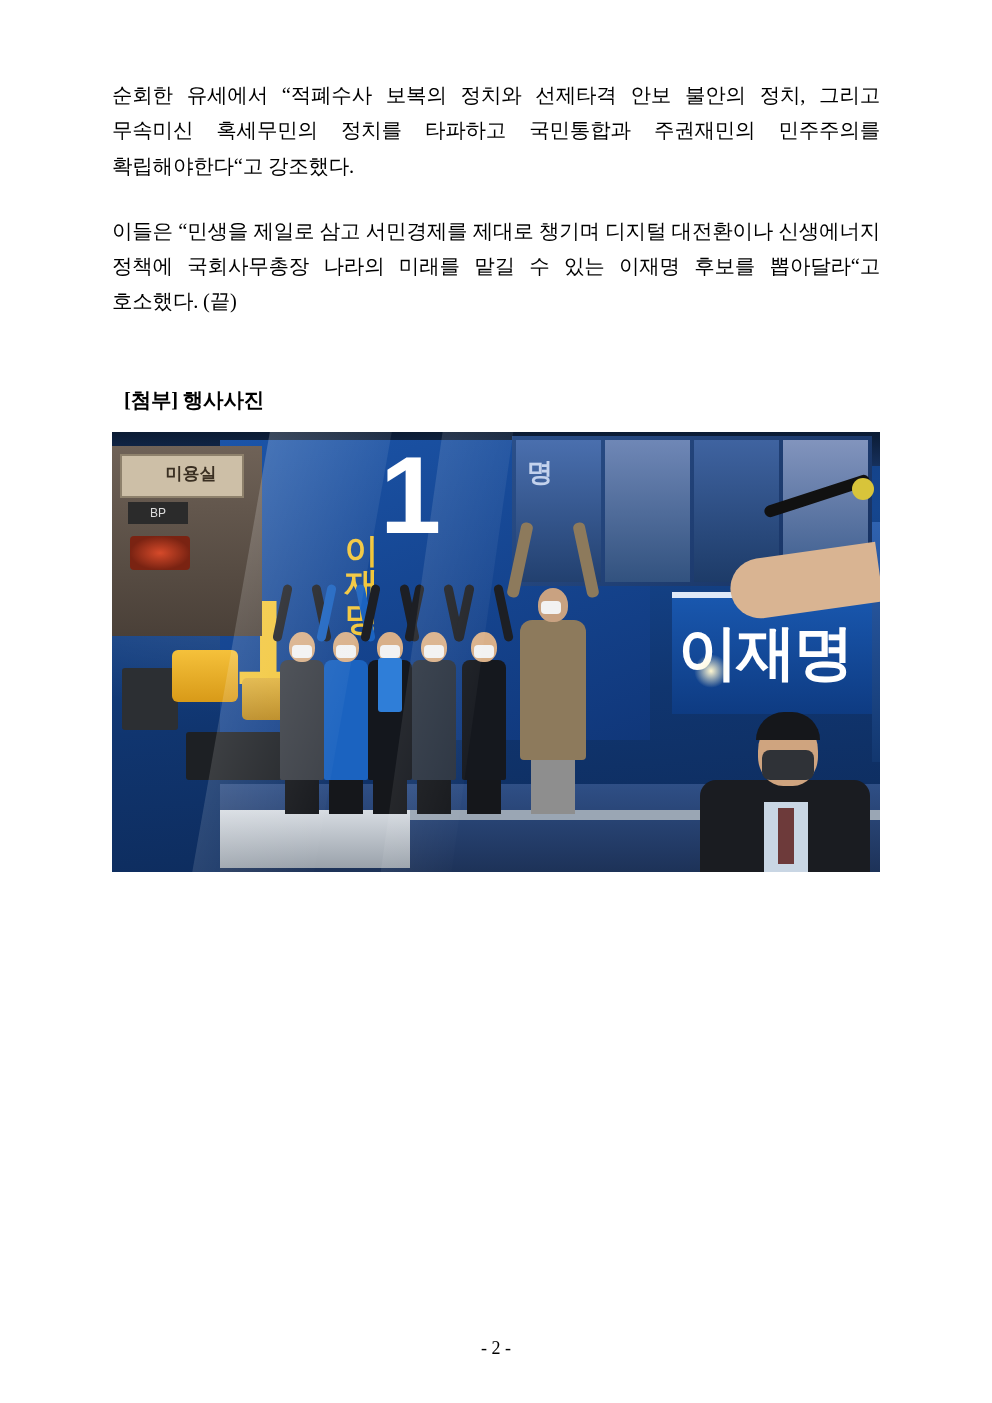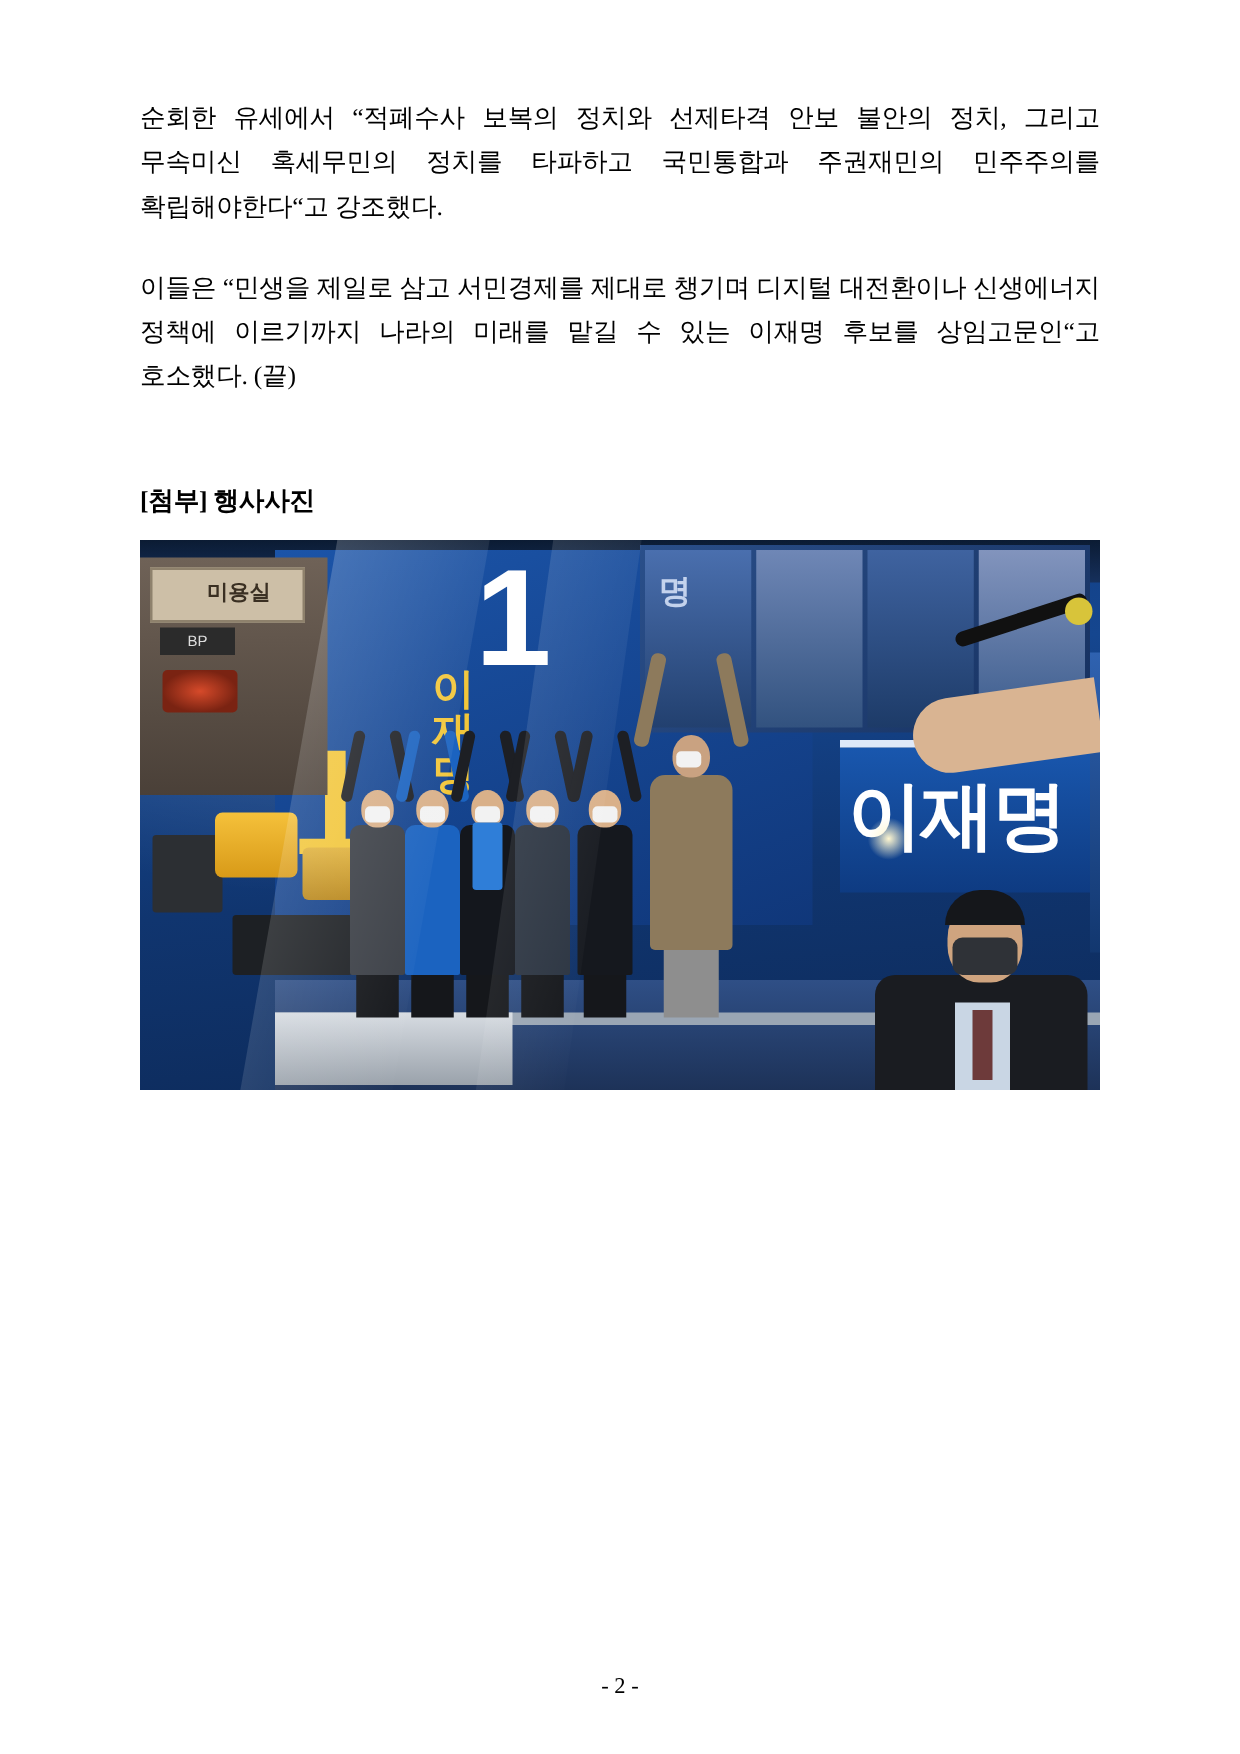--- a/index.html
+++ b/index.html
@@ -31,21 +31,21 @@
     margin: 0 0 30px 0;
     word-break: keep-all;
   }
   .para:last-of-type { margin-bottom: 0; }
 
   .spacer-lg { height: 66px; }
 
   .attach-title {
     font-size: 20.5px;
     font-weight: bold;
-    margin: 0 0 18px 0;
+    margin: 0 0 18px 12px;
     letter-spacing: -0.2px;
   }
 
   
   .photo-wrap {
     width: 768px;
     height: 440px;
     position: relative;
     overflow: hidden;
     background: #1b3a6b;
@@ -300,21 +300,21 @@
     font-size: 18px;
     font-family: "Liberation Serif", serif;
   }
 </style>
 </head>
 <body>
 
 <div class="page">
 
   <p class="para">순회한 유세에서 “적폐수사 보복의 정치와 선제타격 안보 불안의 정치, 그리고 무속미신 혹세무민의 정치를 타파하고 국민통합과 주권재민의 민주주의를 확립해야한다“고 강조했다.</p>
-  <p class="para">이들은 “민생을 제일로 삼고 서민경제를 제대로 챙기며 디지털 대전환이나 신생에너지 정책에 이르기까지 나라의 미래를 맡길 수 있는 이재명 후보를 상임고문인“고 호소했다. (끝)</p>
+  <p class="para">이들은 “민생을 제일로 삼고 서민경제를 제대로 챙기며 디지털 대전환이나 신생에너지 정책에 국회사무총장 나라의 미래를 맡길 수 있는 이재명 후보를 뽑아달라“고 호소했다. (끝)</p>
 
   <div class="spacer-lg"></div>
 
   <div class="attach-title">[첨부] 행사사진</div>
 
   <div class="photo-wrap">
     <div class="photo">
       <div class="ph-top-strip"></div>
 
       <div class="ph-banner"></div>

